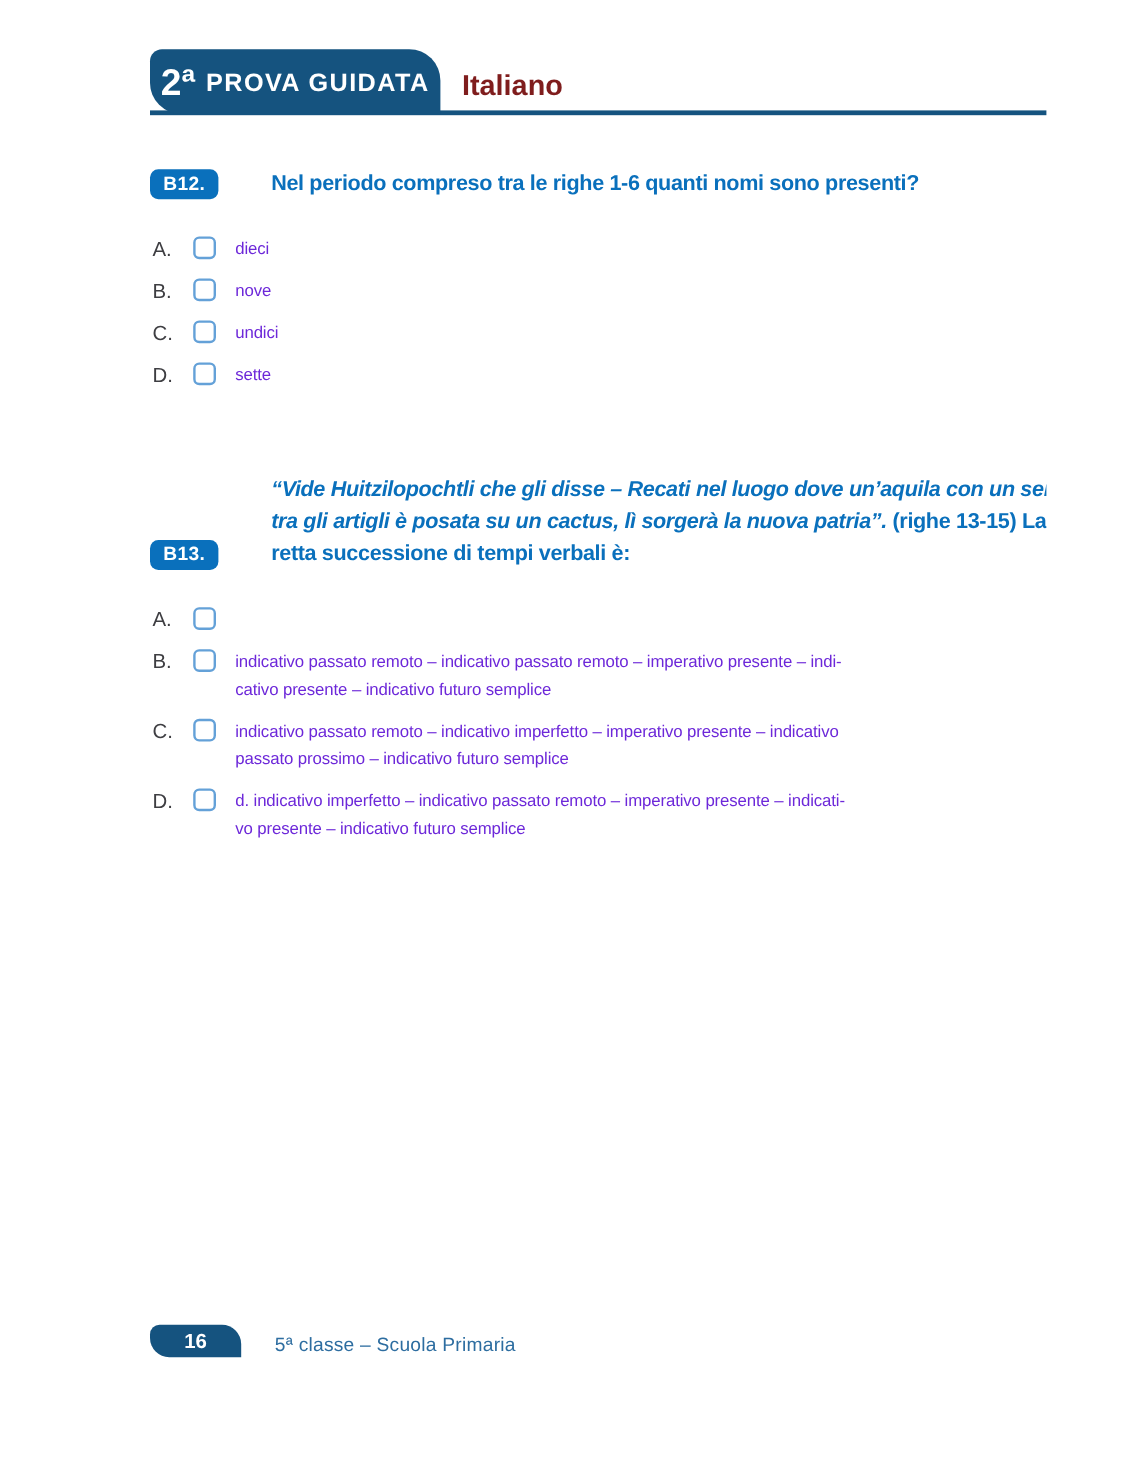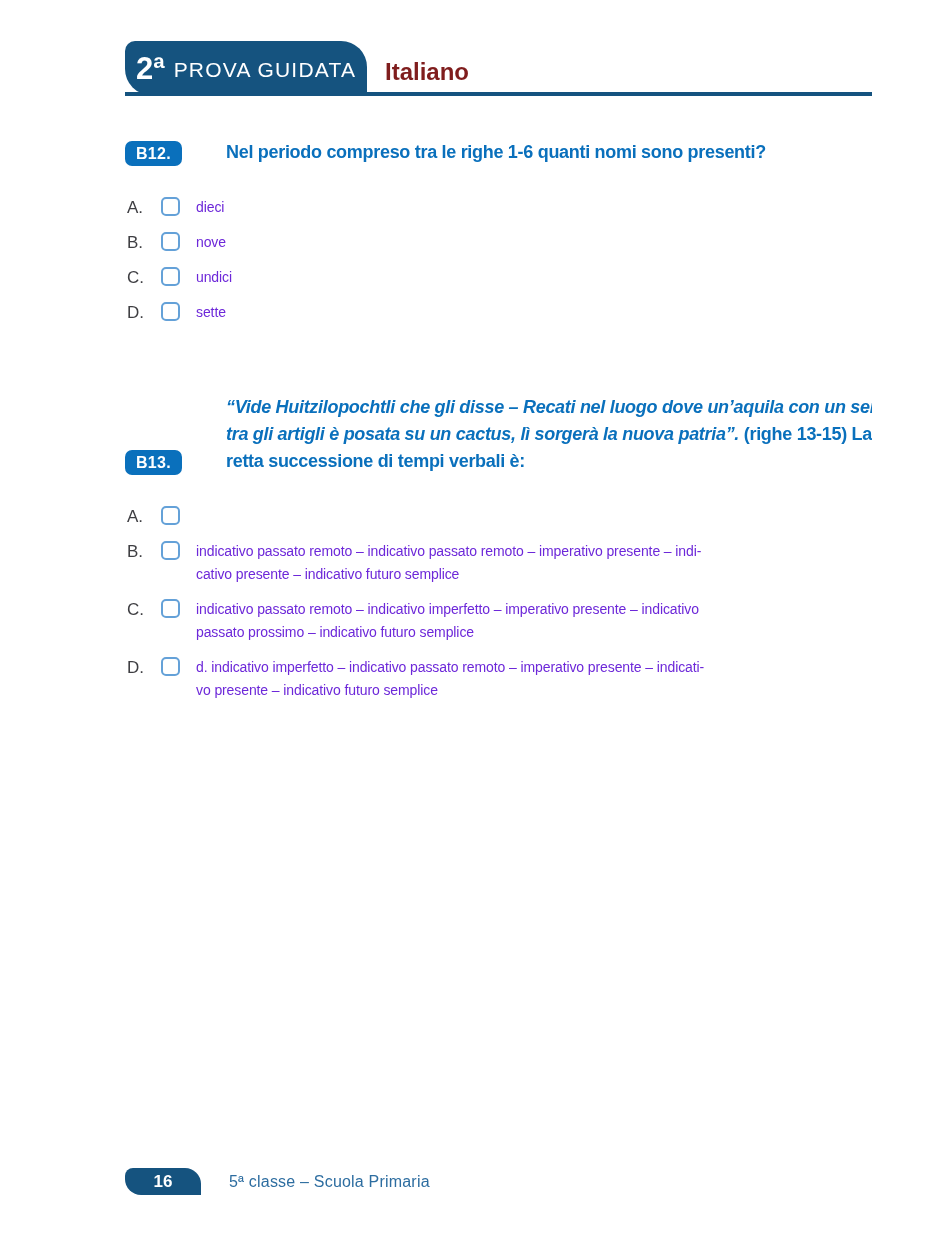--- a/index.html
+++ b/index.html
@@ -11,21 +11,21 @@
 
   
   .header { position:absolute; left:62px; top:41px; width:811px; height:55px; }
   .header-rule { position:absolute; left:0; right:0; bottom:0; height:4.5px; background:#15537F; }
   .header-badge {
     position:absolute; left:0; top:0; width:242px; height:54px; background:#15537F;
     border-radius:10px 26px 0 26px; color:#ffffff;
     display:flex; align-items:center; justify-content:center; gap:9px;
   }
   .hb-num   { font-size:31px; font-weight:bold; line-height:1; }
-  .hb-label { font-size:21px; font-weight:normal; letter-spacing:1.2px; padding-top:4px; }
+  .hb-label { font-size:21px; font-weight:bold; letter-spacing:1.2px; padding-top:4px; }
   .subject  { position:absolute; left:260px; bottom:10px; font-size:24px; font-weight:bold; color:#7f1d1d; }
 
   
   .question { position:absolute; left:62px; width:812px; }
   #q-b12 { top:139px; }
   #q-b13 { top:394px; }
   .q-row  { display:flex; align-items:flex-end;gap:32px; }
   .q-badge {
     flex:0 0 auto; width:57px; height:25px; margin:1px 12px 0 0;
     background:#0A70BC; border-radius:7px; color:#ffffff;
@@ -44,21 +44,21 @@
   .opt-box {
     flex:0 0 auto; width:19px; height:19px; margin:1px 16px 0 0;
     border:2px solid #64A1D8; border-radius:5px; background:#ffffff;
   }
   .opt-text {
     font-size:14px; color:#6d28d9; line-height:23px;
     letter-spacing:-0.1px; white-space:pre-line; max-width:738px;
   }
 
   
-  .footer { position:absolute; left:62px; top:1168px; display:flex; align-items:flex-start; }
+  .footer { position:absolute; left:62px; top:1104px; display:flex; align-items:flex-end; }
   .page-badge {
     width:76px; height:27px; background:#15537F; border-radius:8px 16px 0 16px;
     color:#ffffff; font-weight:bold; font-size:17px;
     display:flex; align-items:center; justify-content:center;
   }
   .footer-text { margin-left:28px; margin-top:5px; font-size:16px; color:#2D6DA0; letter-spacing:.2px; }
 </style>
 </head>
 <body>
 

